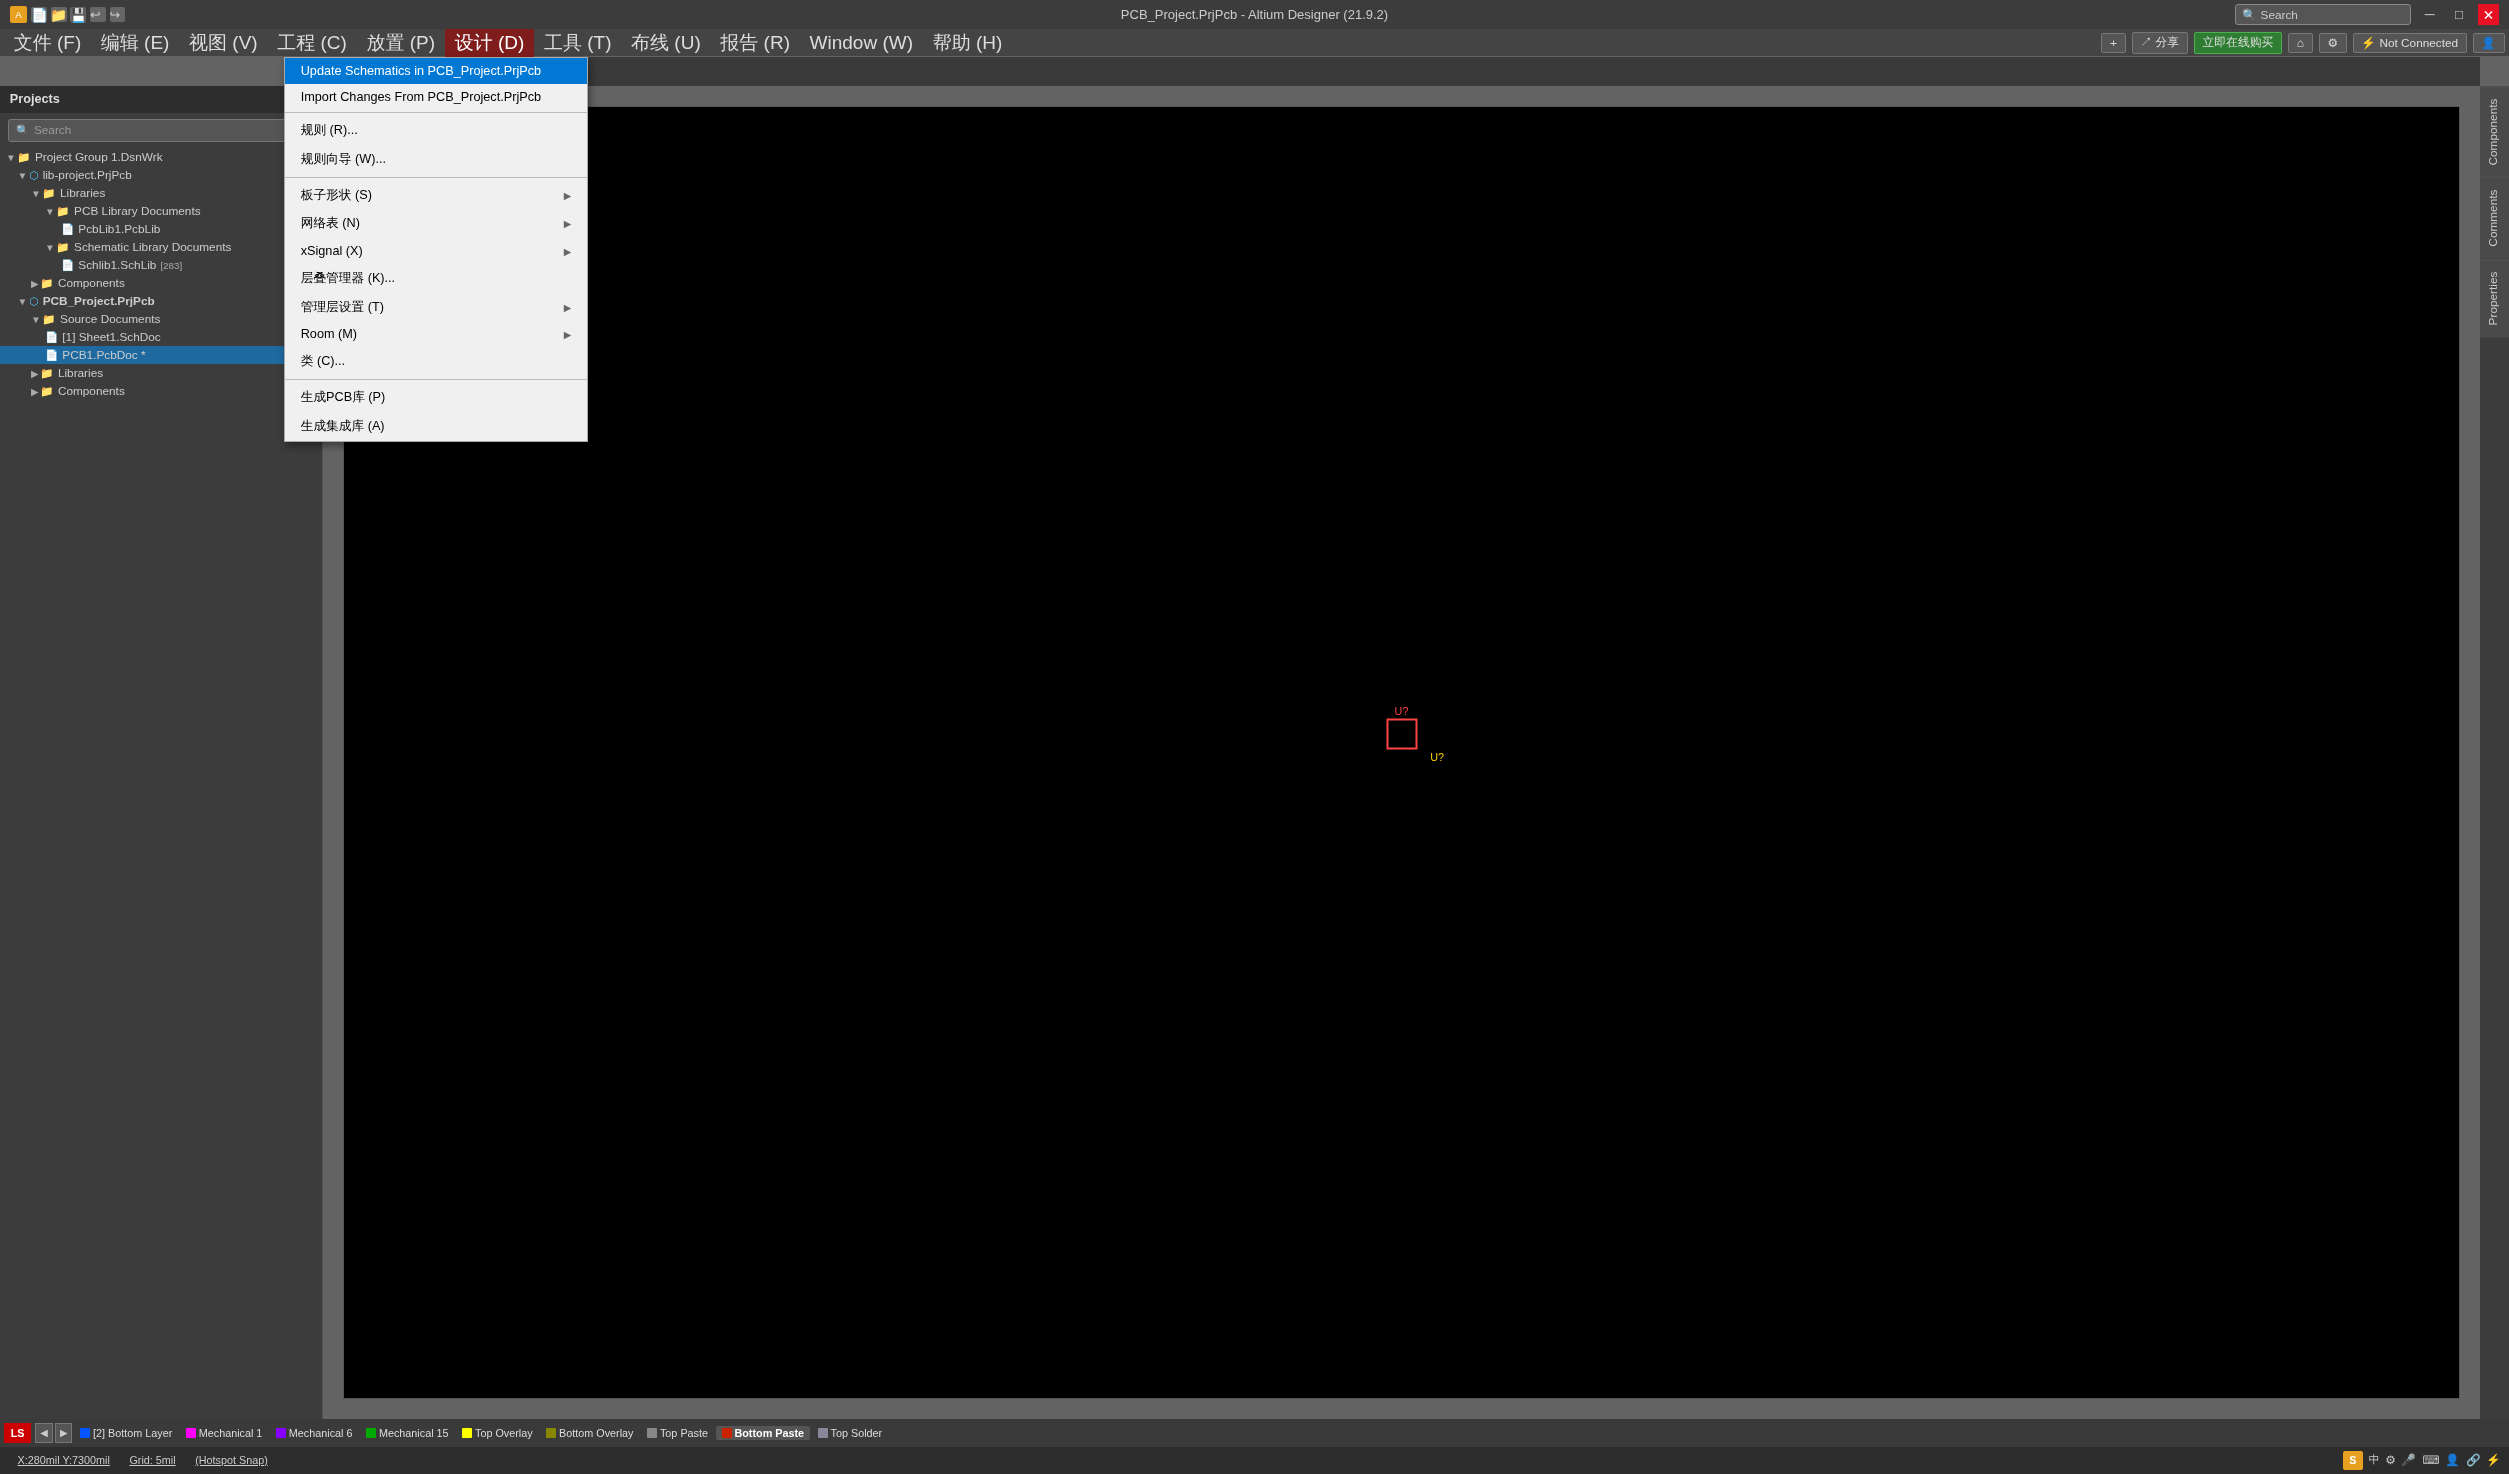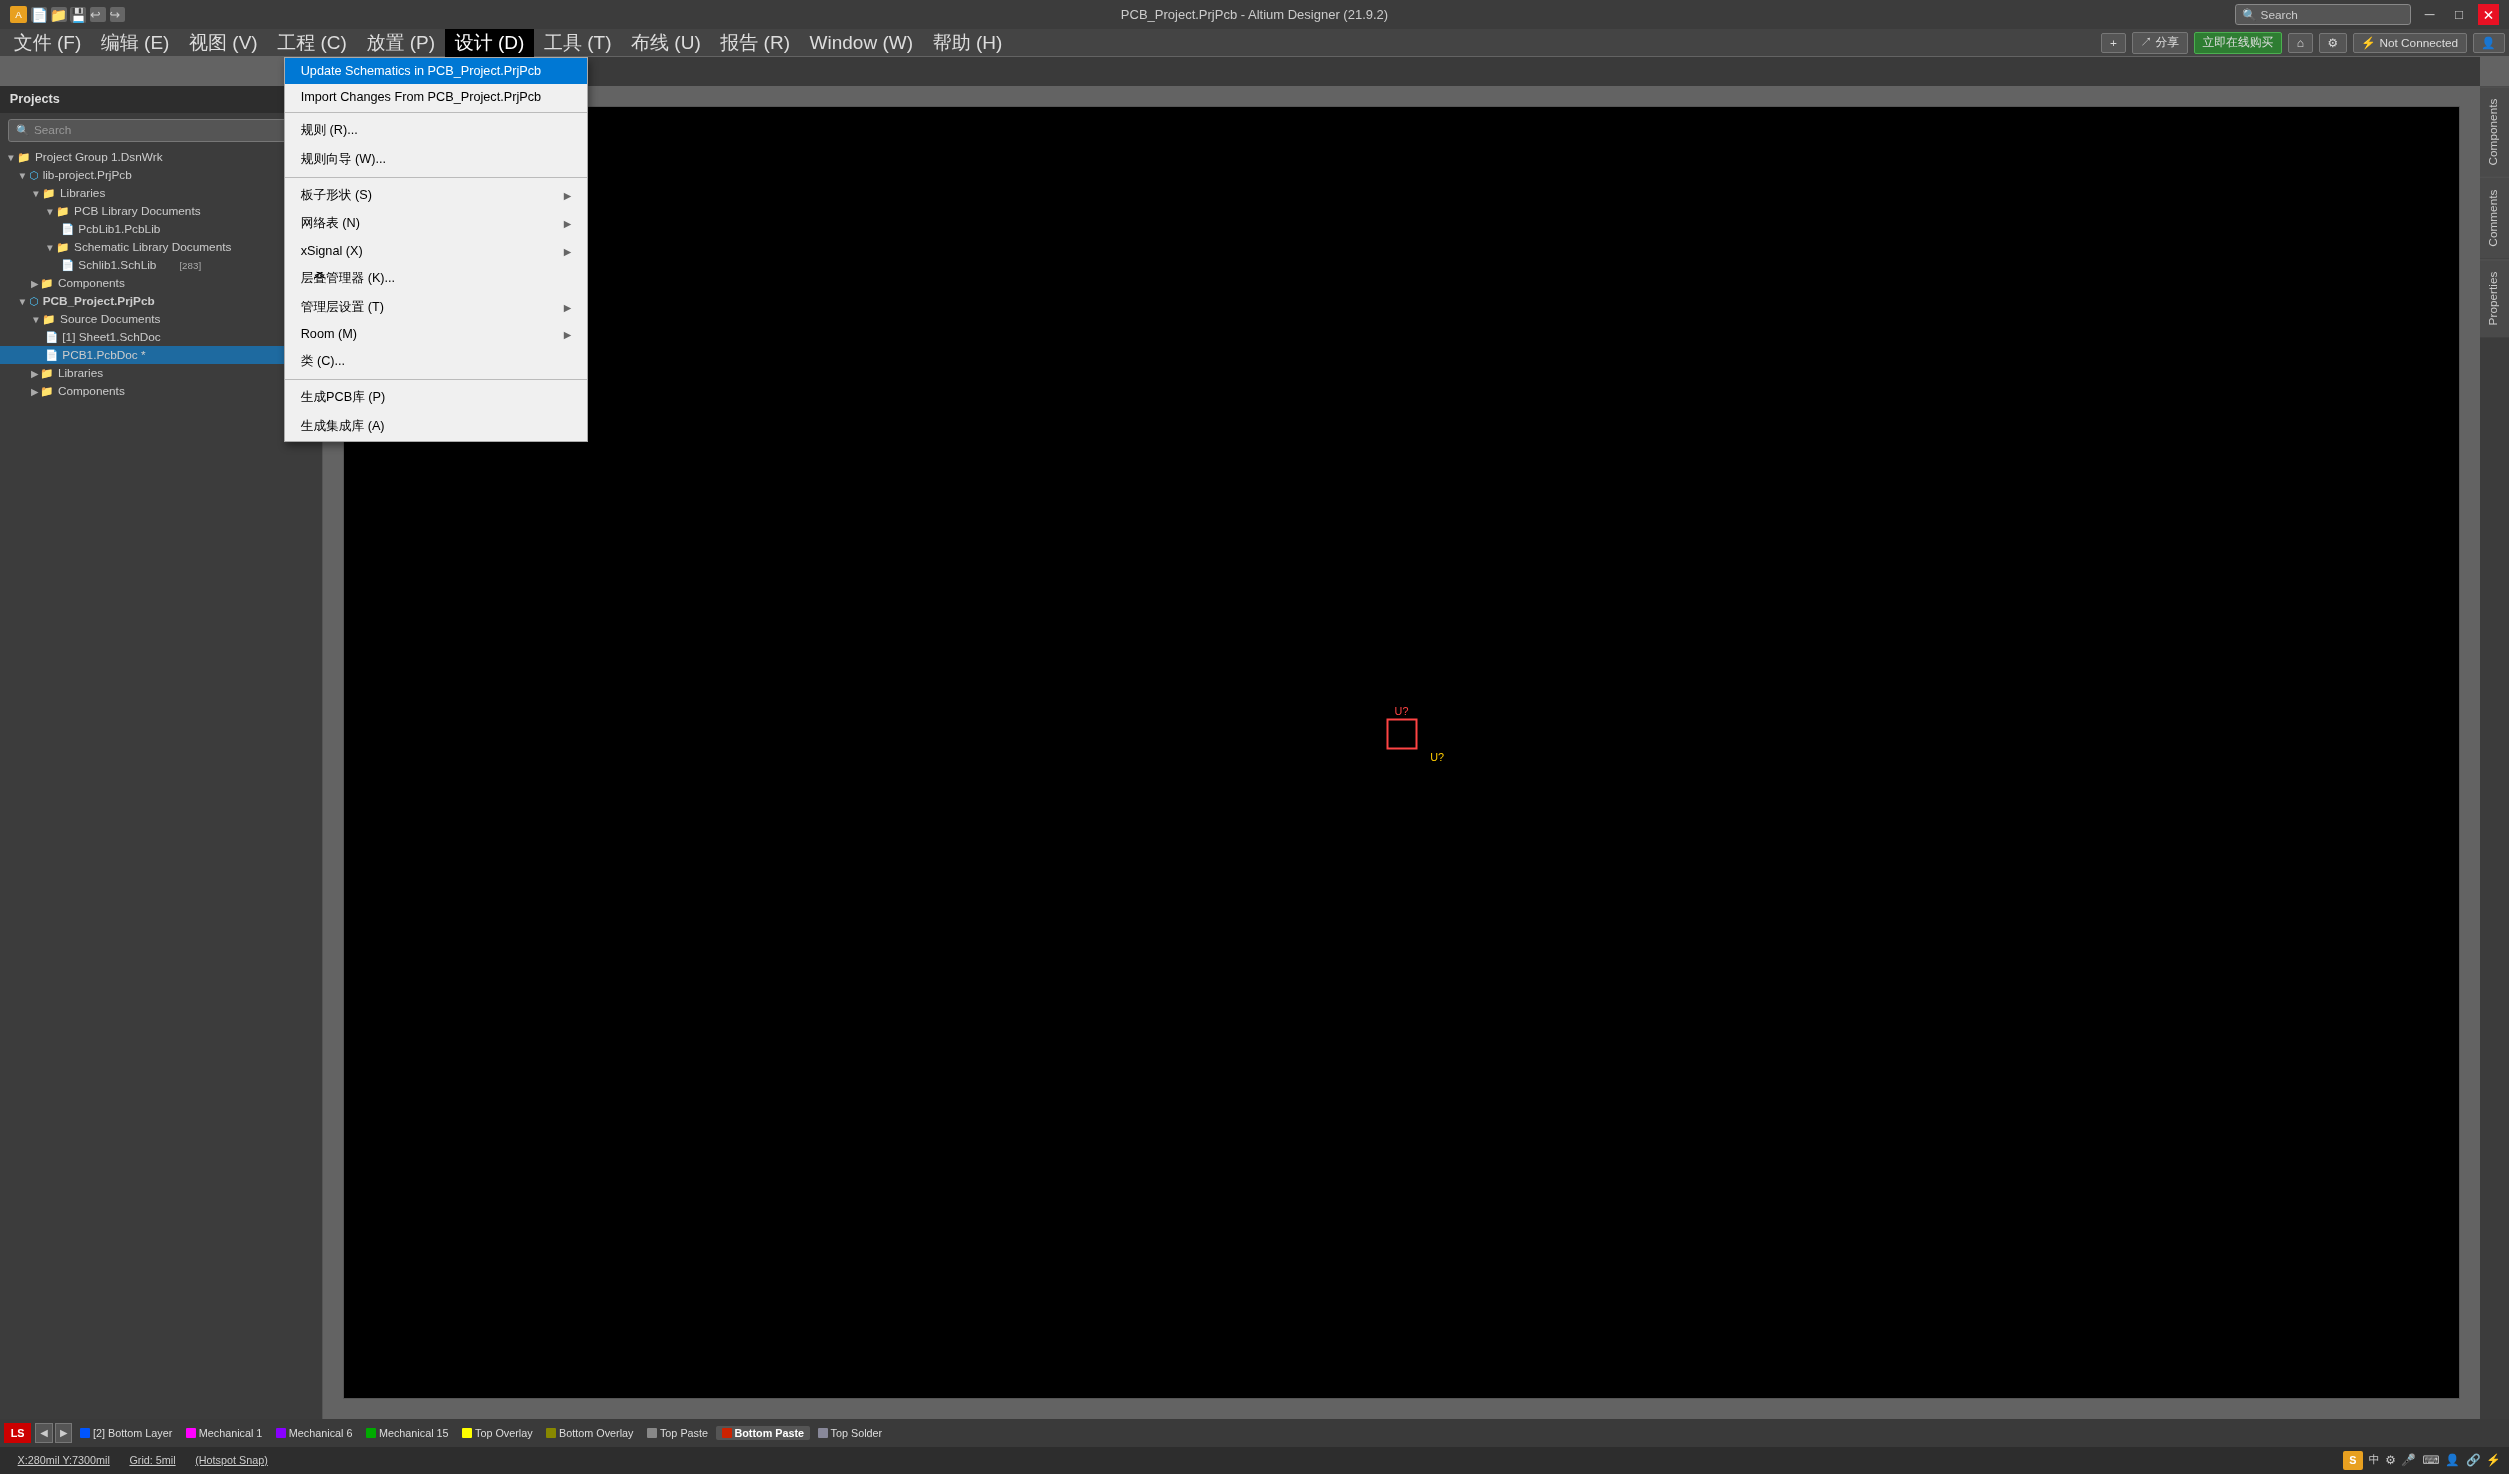--- a/index.html
+++ b/index.html
@@ -91,21 +91,21 @@
       z-index: 99;
     }
     .menu-item {
       padding: 2.9px 9.8px;
       color: #ddd;
       font-size: 19px;
       cursor: pointer;
       border-radius: 2px;
       white-space: nowrap;
     }
-    .menu-item.active { background: #000000; color: #fff; }
+    .menu-item.active { background: #7f1d1d; color: #fff; }
 
     #menu-bar .right-tools {
       margin-left: auto;
       display: flex;
       align-items: center;
       gap: 5.9px;
     }
     .tool-btn {
       background: #555;
       border: 1px solid #777;
@@ -495,21 +495,21 @@
     <span>PcbLib1.PcbLib</span>
   </div>
   <div class="tree-item" style="padding-left:45px;">
     <span class="collapse-arrow">▼</span>
     <span class="folder-icon icon">📁</span>
     <span>Schematic Library Documents</span>
   </div>
   <div class="tree-item" style="padding-left:61px;">
     <span class="icon" style="color:#66bb6a;">📄</span>
     <span>Schlib1.SchLib</span>
-    <span style="margin-left:23px;font-size:9.8px;color:#aaa;text-align:right;">[283]</span>
+    <span style="margin-left:4px;font-size:9.8px;color:#aaa;text-align:right;">[283]</span>
   </div>
   <div class="tree-item" style="padding-left:31px;">
     <span class="collapse-arrow">▶</span>
     <span class="folder-icon icon">📁</span>
     <span>Components</span>
   </div>
   <div class="tree-item" style="padding-left:17.6px;">
     <span class="collapse-arrow">▼</span>
     <span style="color:#4fc3f7;" class="icon">⬡</span>
     <span style="font-weight:bold;">PCB_Project.PrjPcb</span>

